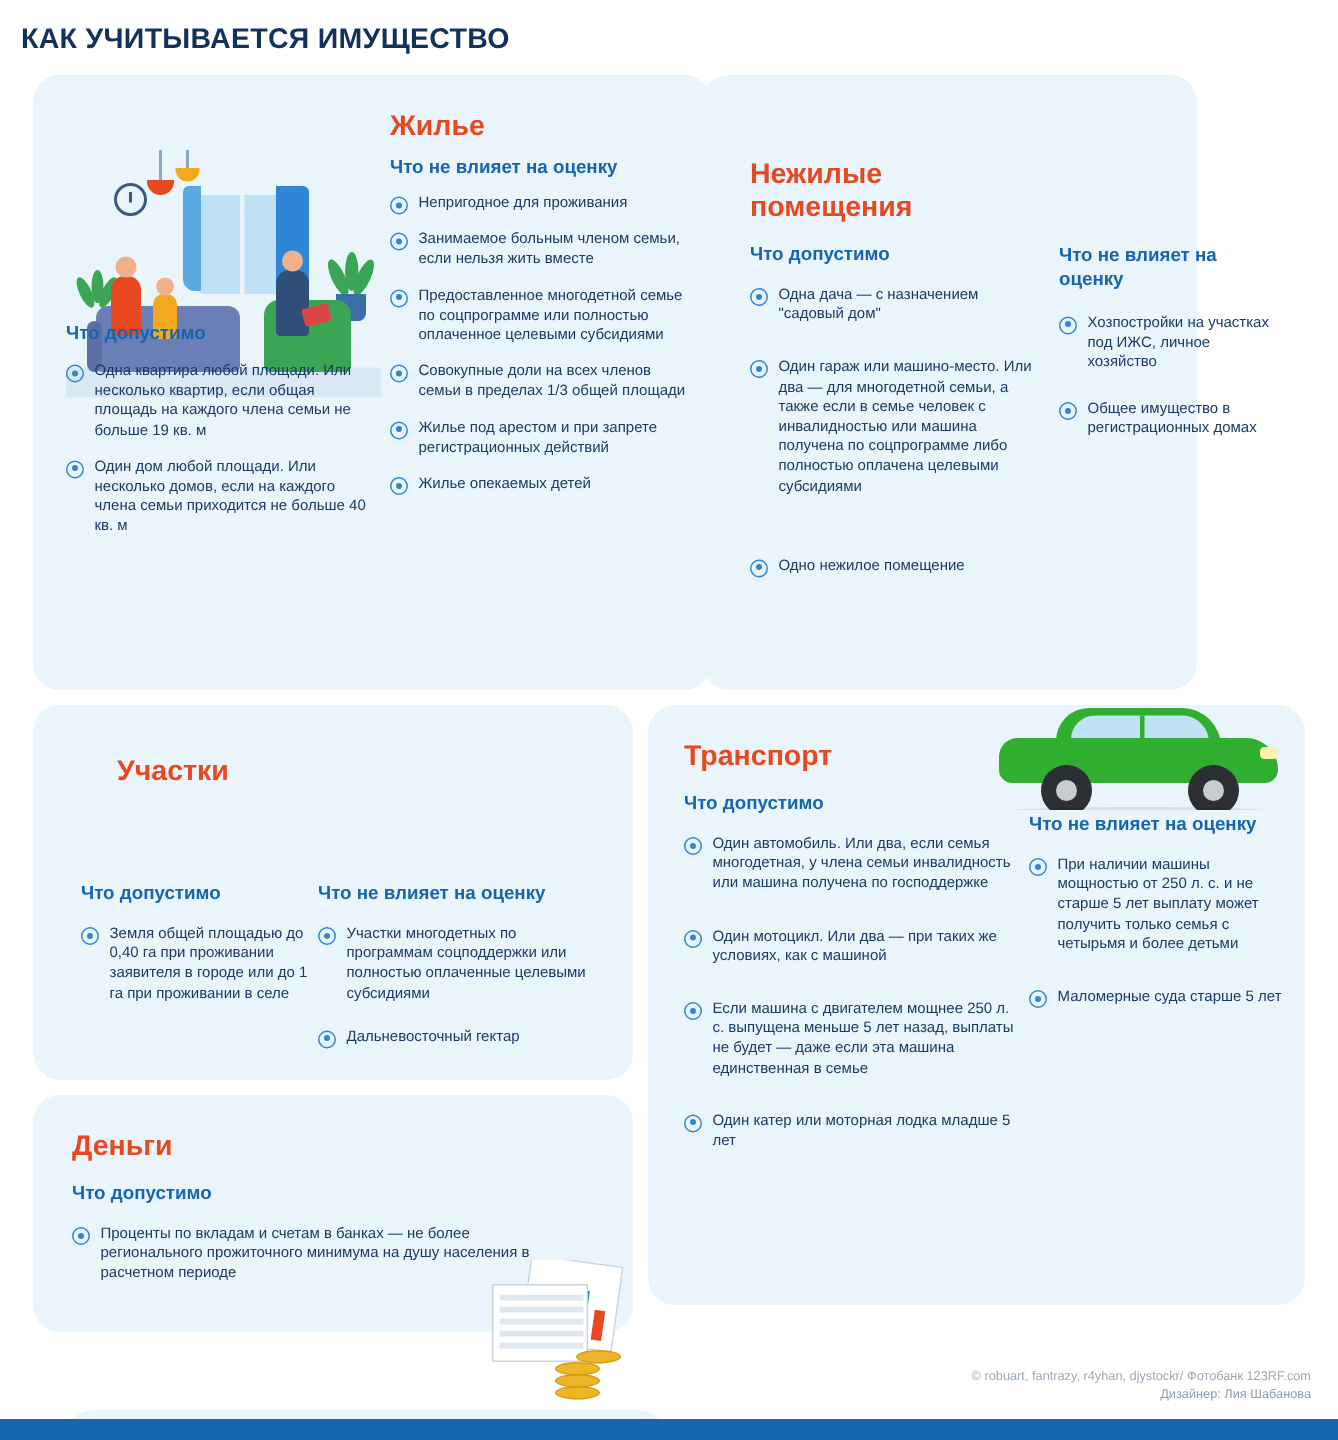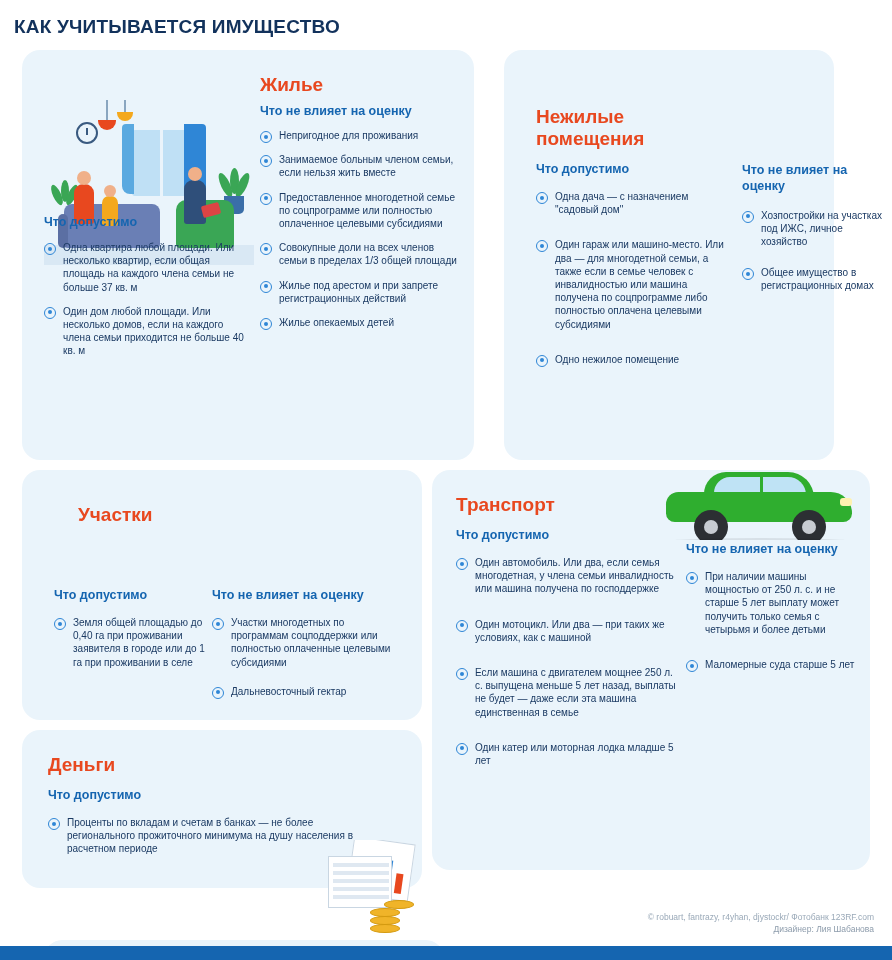--- a/index.html
+++ b/index.html
@@ -15,21 +15,21 @@
   .page-title {
     position:absolute; left:14px; top:16px;
     font-size:19px; font-weight:bold; color:#12325c;
     letter-spacing:0.2px;
   }
 
   .card { position:absolute; background:#eaf4fb; border-radius:18px; }
 
   
   #card-housing { left:22px; top:50px; width:452px; height:410px; }
-  #card-nonres  { left:504px; top:50px; width:330px; height:410px; }
+  #card-nonres  { left:468px; top:50px; width:330px; height:410px; }
   #card-plots   { left:22px; top:470px; width:400px; height:250px; }
   #card-transport { left:432px; top:470px; width:438px; height:400px; }
   #card-money   { left:22px; top:730px; width:400px; height:158px; }
 
   h2.sec {
     margin:0; font-size:19px; font-weight:bold; color:#e8481f;
   }
   h3.sub {
     margin:0; font-size:12.5px; font-weight:bold; color:#1565b0;
   }
@@ -164,35 +164,35 @@
       <li><span class="bullet"></span><span>Предоставленное многодетной семье по соцпрограмме или полностью оплаченное целевыми субсидиями</span></li>
       <li><span class="bullet"></span><span>Совокупные доли на всех членов семьи в пределах 1/3 общей площади</span></li>
       <li><span class="bullet"></span><span>Жилье под арестом и при запрете регистрационных действий</span></li>
       <li><span class="bullet"></span><span>Жилье опекаемых детей</span></li>
     </ul>
   </div>
 
   <div class="col" style="left:22px; top:165px; width:200px;">
     <h3 class="sub" style="margin-bottom:12px;">Что допустимо</h3>
     <ul class="items">
-      <li><span class="bullet"></span><span>Одна квартира любой площади. Или несколько квартир, если общая площадь на каждого члена семьи не больше 37 кв. м</span></li>
+      <li><span class="bullet"></span><span>Одна квартира любой площади. Или несколько квартир, если общая площадь на каждого члена семьи не больше 19 кв. м</span></li>
       <li><span class="bullet"></span><span>Один дом любой площади. Или несколько домов, если на каждого члена семьи приходится не больше 40 кв. м</span></li>
     </ul>
   </div>
 </div>
 
 <div class="card" id="card-nonres">
 
   <h2 class="sec" style="position:absolute; left:32px; top:56px; width:170px; line-height:1.18;">Нежилые помещения</h2>
 
   <div class="col" style="left:32px; top:112px; width:190px;">
     <h3 class="sub" style="margin-bottom:14px;">Что допустимо</h3>
     <ul class="items">
       <li style="margin-bottom:22px"><span class="bullet"></span><span>Одна дача — с назначением "садовый дом"</span></li>
-      <li style="margin-bottom:22px"><span class="bullet"></span><span>Один гараж или машино-место. Или два — для многодетной семьи, а также если в семье человек с инвалидностью или машина получена по соцпрограмме либо полностью оплачена целевыми субсидиями</span></li>
+      <li style="margin-bottom:40px"><span class="bullet"></span><span>Один гараж или машино-место. Или два — для многодетной семьи, а также если в семье человек с инвалидностью или машина получена по соцпрограмме либо полностью оплачена целевыми субсидиями</span></li>
       <li><span class="bullet"></span><span>Одно нежилое помещение</span></li>
     </ul>
   </div>
 
   <div class="col" style="left:238px; top:112px; width:142px;">
     <h3 class="sub" style="margin-bottom:14px; line-height:1.3;">Что не влияет на оценку</h3>
     <ul class="items">
       <li style="margin-bottom:18px"><span class="bullet"></span><span>Хозпостройки на участках под ИЖС, личное хозяйство</span></li>
       <li><span class="bullet"></span><span>Общее имущество в регистрационных домах</span></li>
     </ul>

